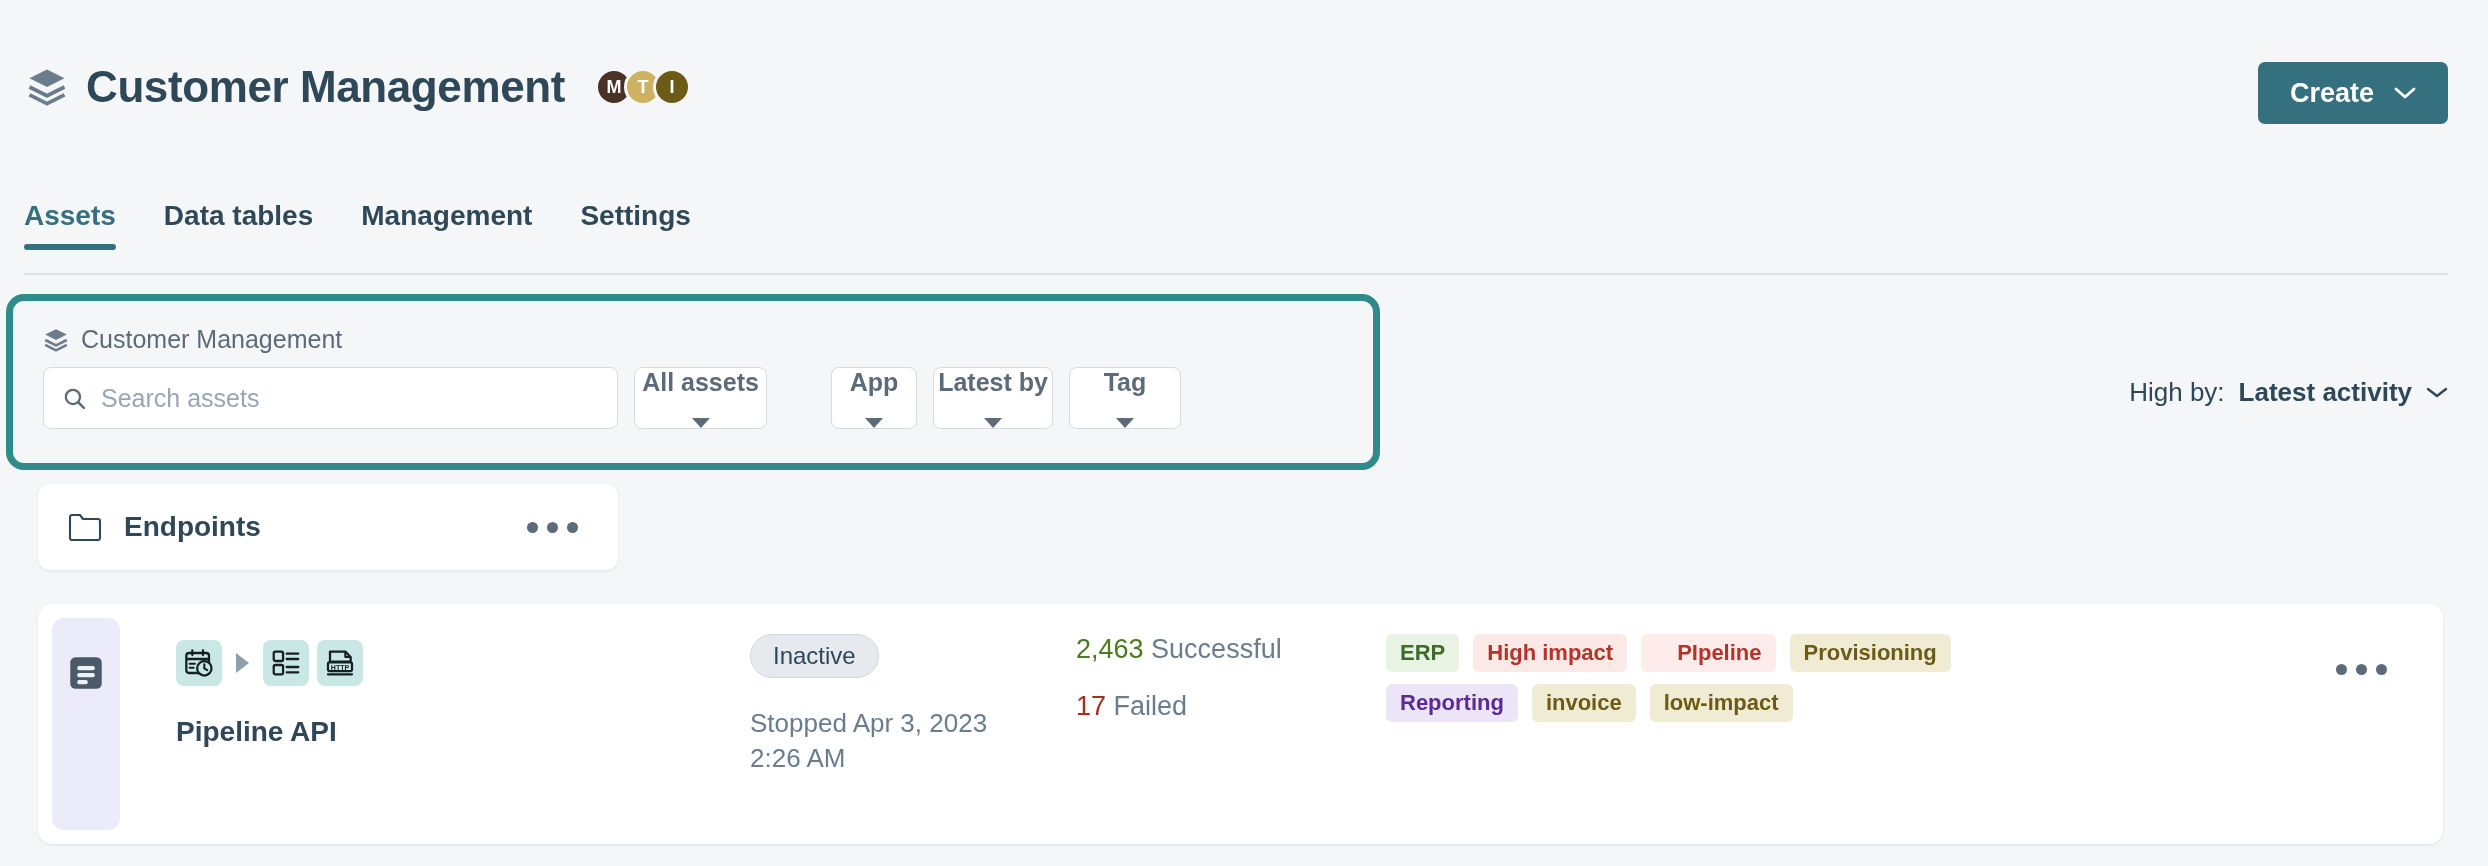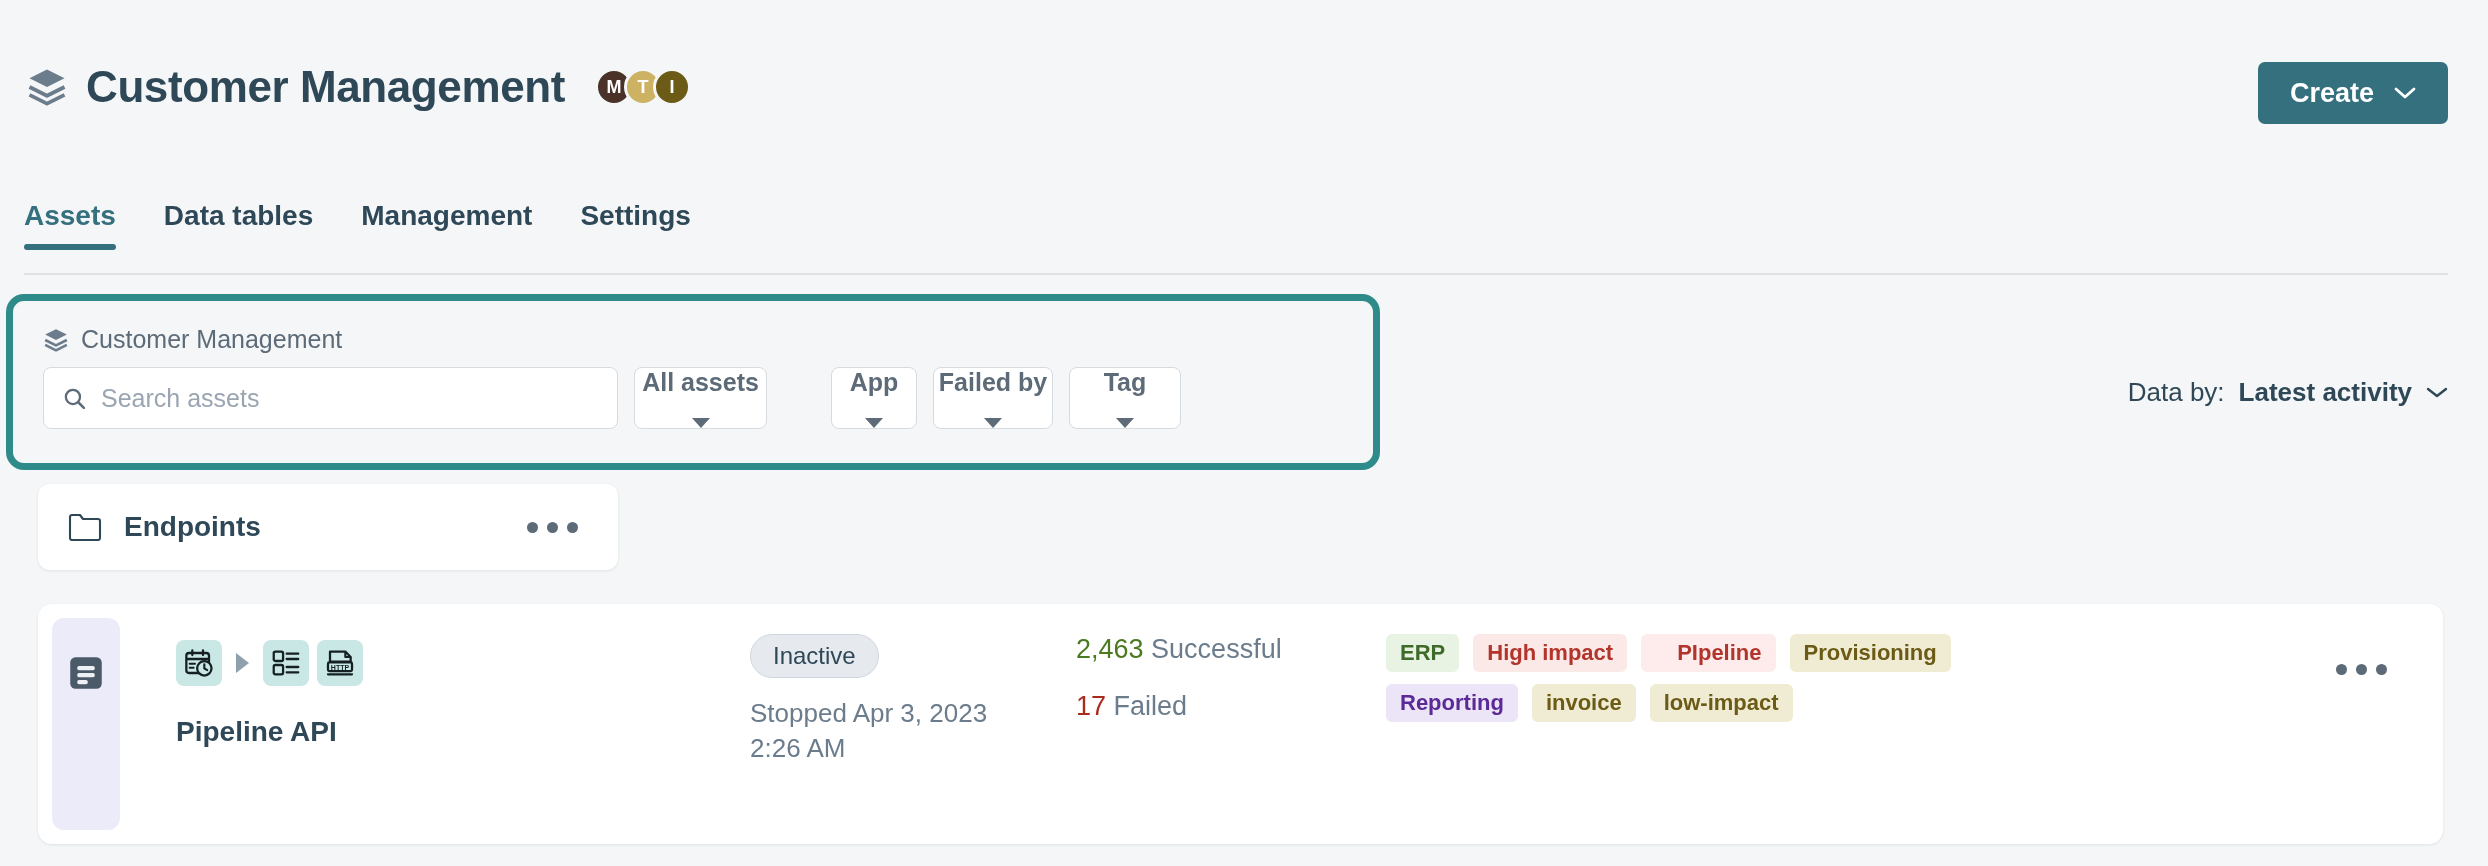--- a/index.html
+++ b/index.html
@@ -180,21 +180,21 @@
   }
 
   .col-status { position: absolute; left: 574px; top: 30px; width: 320px; }
   .badge {
     display: inline-flex; align-items: center; justify-content: center;
     height: 44px; padding: 0 22px; border-radius: 22px;
     background: #e6eaee; border: 1.5px solid #cfd6dd;
     font-size: 24px; color: #2f4858; white-space: nowrap;
   }
   .stopped {
-    margin-top: 18px; font-size: 26px; color: #6b7c8c;
+    margin-top: 28px; font-size: 26px; color: #6b7c8c;
     line-height: 1.35; max-width: 250px;
   }
 
   .col-runs { position: absolute; left: 900px; top: 30px; width: 330px; }
   .runline { font-size: 27px; color: #6b7c8c; white-space: nowrap; }
   .runline + .runline { margin-top: 26px; }
   .runline .num { font-weight: 400; }
   .num-ok { color: #4b7a20; }
   .num-fail { color: #a82b1e; }
 
@@ -283,33 +283,33 @@
         <span>All assets</span>
         <span class="caret"></span>
       </div>
 
       <div class="dd dd-app">
         <span>App</span>
         <span class="caret"></span>
       </div>
 
       <div class="dd dd-editedby">
-        <span>Failed by</span>
+        <span>Latest by</span>
         <span class="caret"></span>
       </div>
 
       <div class="dd dd-tag">
         <span>Tag</span>
         <span class="caret"></span>
       </div>
     </div>
   </div>
 
   <div class="sortby">
-    <span class="lbl">Data by:</span>
+    <span class="lbl">High by:</span>
     <span class="val">Latest activity</span>
     <span>
       <svg class="chev-d" viewBox="0 0 22 13" fill="none">
         <path d="M2 3 L11 10 L20 3" stroke="#2f4858" stroke-width="2.4" stroke-linecap="round" stroke-linejoin="round"></path>
       </svg>
     </span>
   </div>
 
   <div class="folder-card">
     <span>

